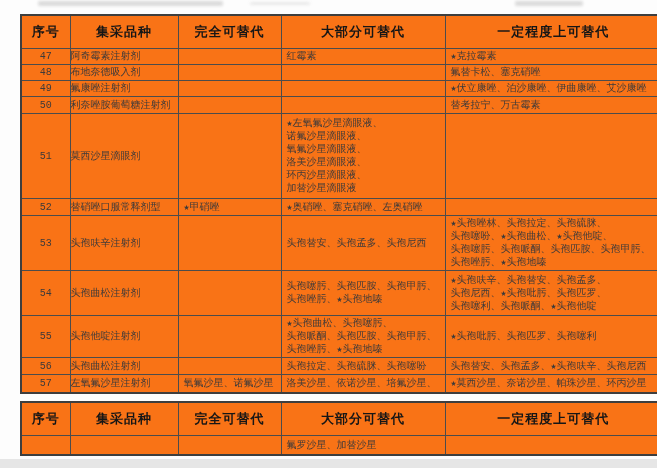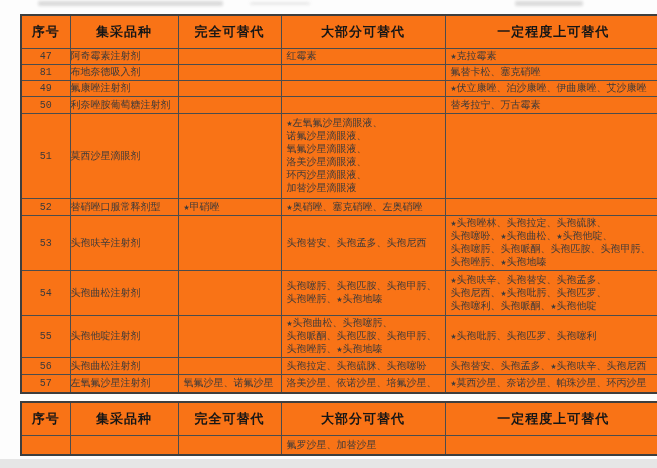--- a/index.html
+++ b/index.html
@@ -86,21 +86,21 @@
     </thead>
     <tbody>
         <tr>
           <td class="cell-no">47</td>
           <td class="cell-name">阿奇霉素注射剂</td>
           <td class="cell-full"></td>
           <td class="cell-most">红霉素</td>
           <td class="cell-some">★克拉霉素</td>
         </tr>
         <tr>
-          <td class="cell-no">81</td>
+          <td class="cell-no">48</td>
           <td class="cell-name">布地奈德吸入剂</td>
           <td class="cell-full"></td>
           <td class="cell-most"></td>
           <td class="cell-some">氟替卡松、塞克硝唑</td>
         </tr>
         <tr>
           <td class="cell-no">49</td>
           <td class="cell-name">氟康唑注射剂</td>
           <td class="cell-full"></td>
           <td class="cell-most"></td>

